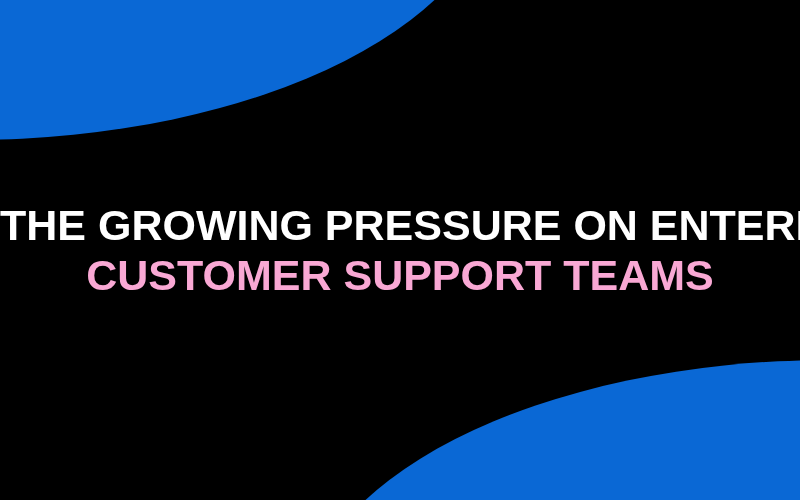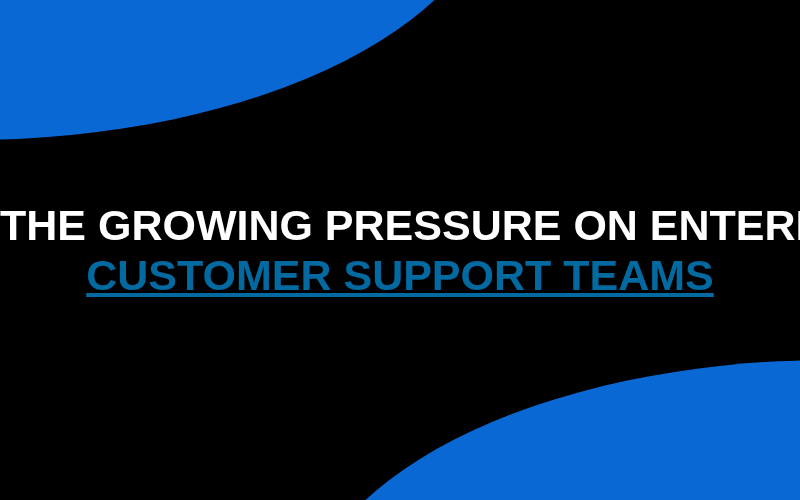--- a/index.html
+++ b/index.html
@@ -72,16 +72,16 @@
 <body>
 
 <div id="slide" style="background: rgb(0, 0, 0);">
 
   <div class="blob blob-top-left" style="background: rgb(10, 104, 213);"></div>
 
   <div class="blob blob-bottom-right" style="background: rgb(10, 104, 213);"></div>
 
   <div id="headline">
     <span class="headline-line" style="color: rgb(255, 255, 255);">THE GROWING PRESSURE ON ENTERPRISE</span>
-    <span class="headline-line" style="color: #0369a1; text-decoration: underline;">CUSTOMER SUPPORT TEAMS</span>
+    <span class="headline-line" style="color: #f9a8d4;">CUSTOMER SUPPORT TEAMS</span>
   </div>
 
 </div>
 
 </body></html>

